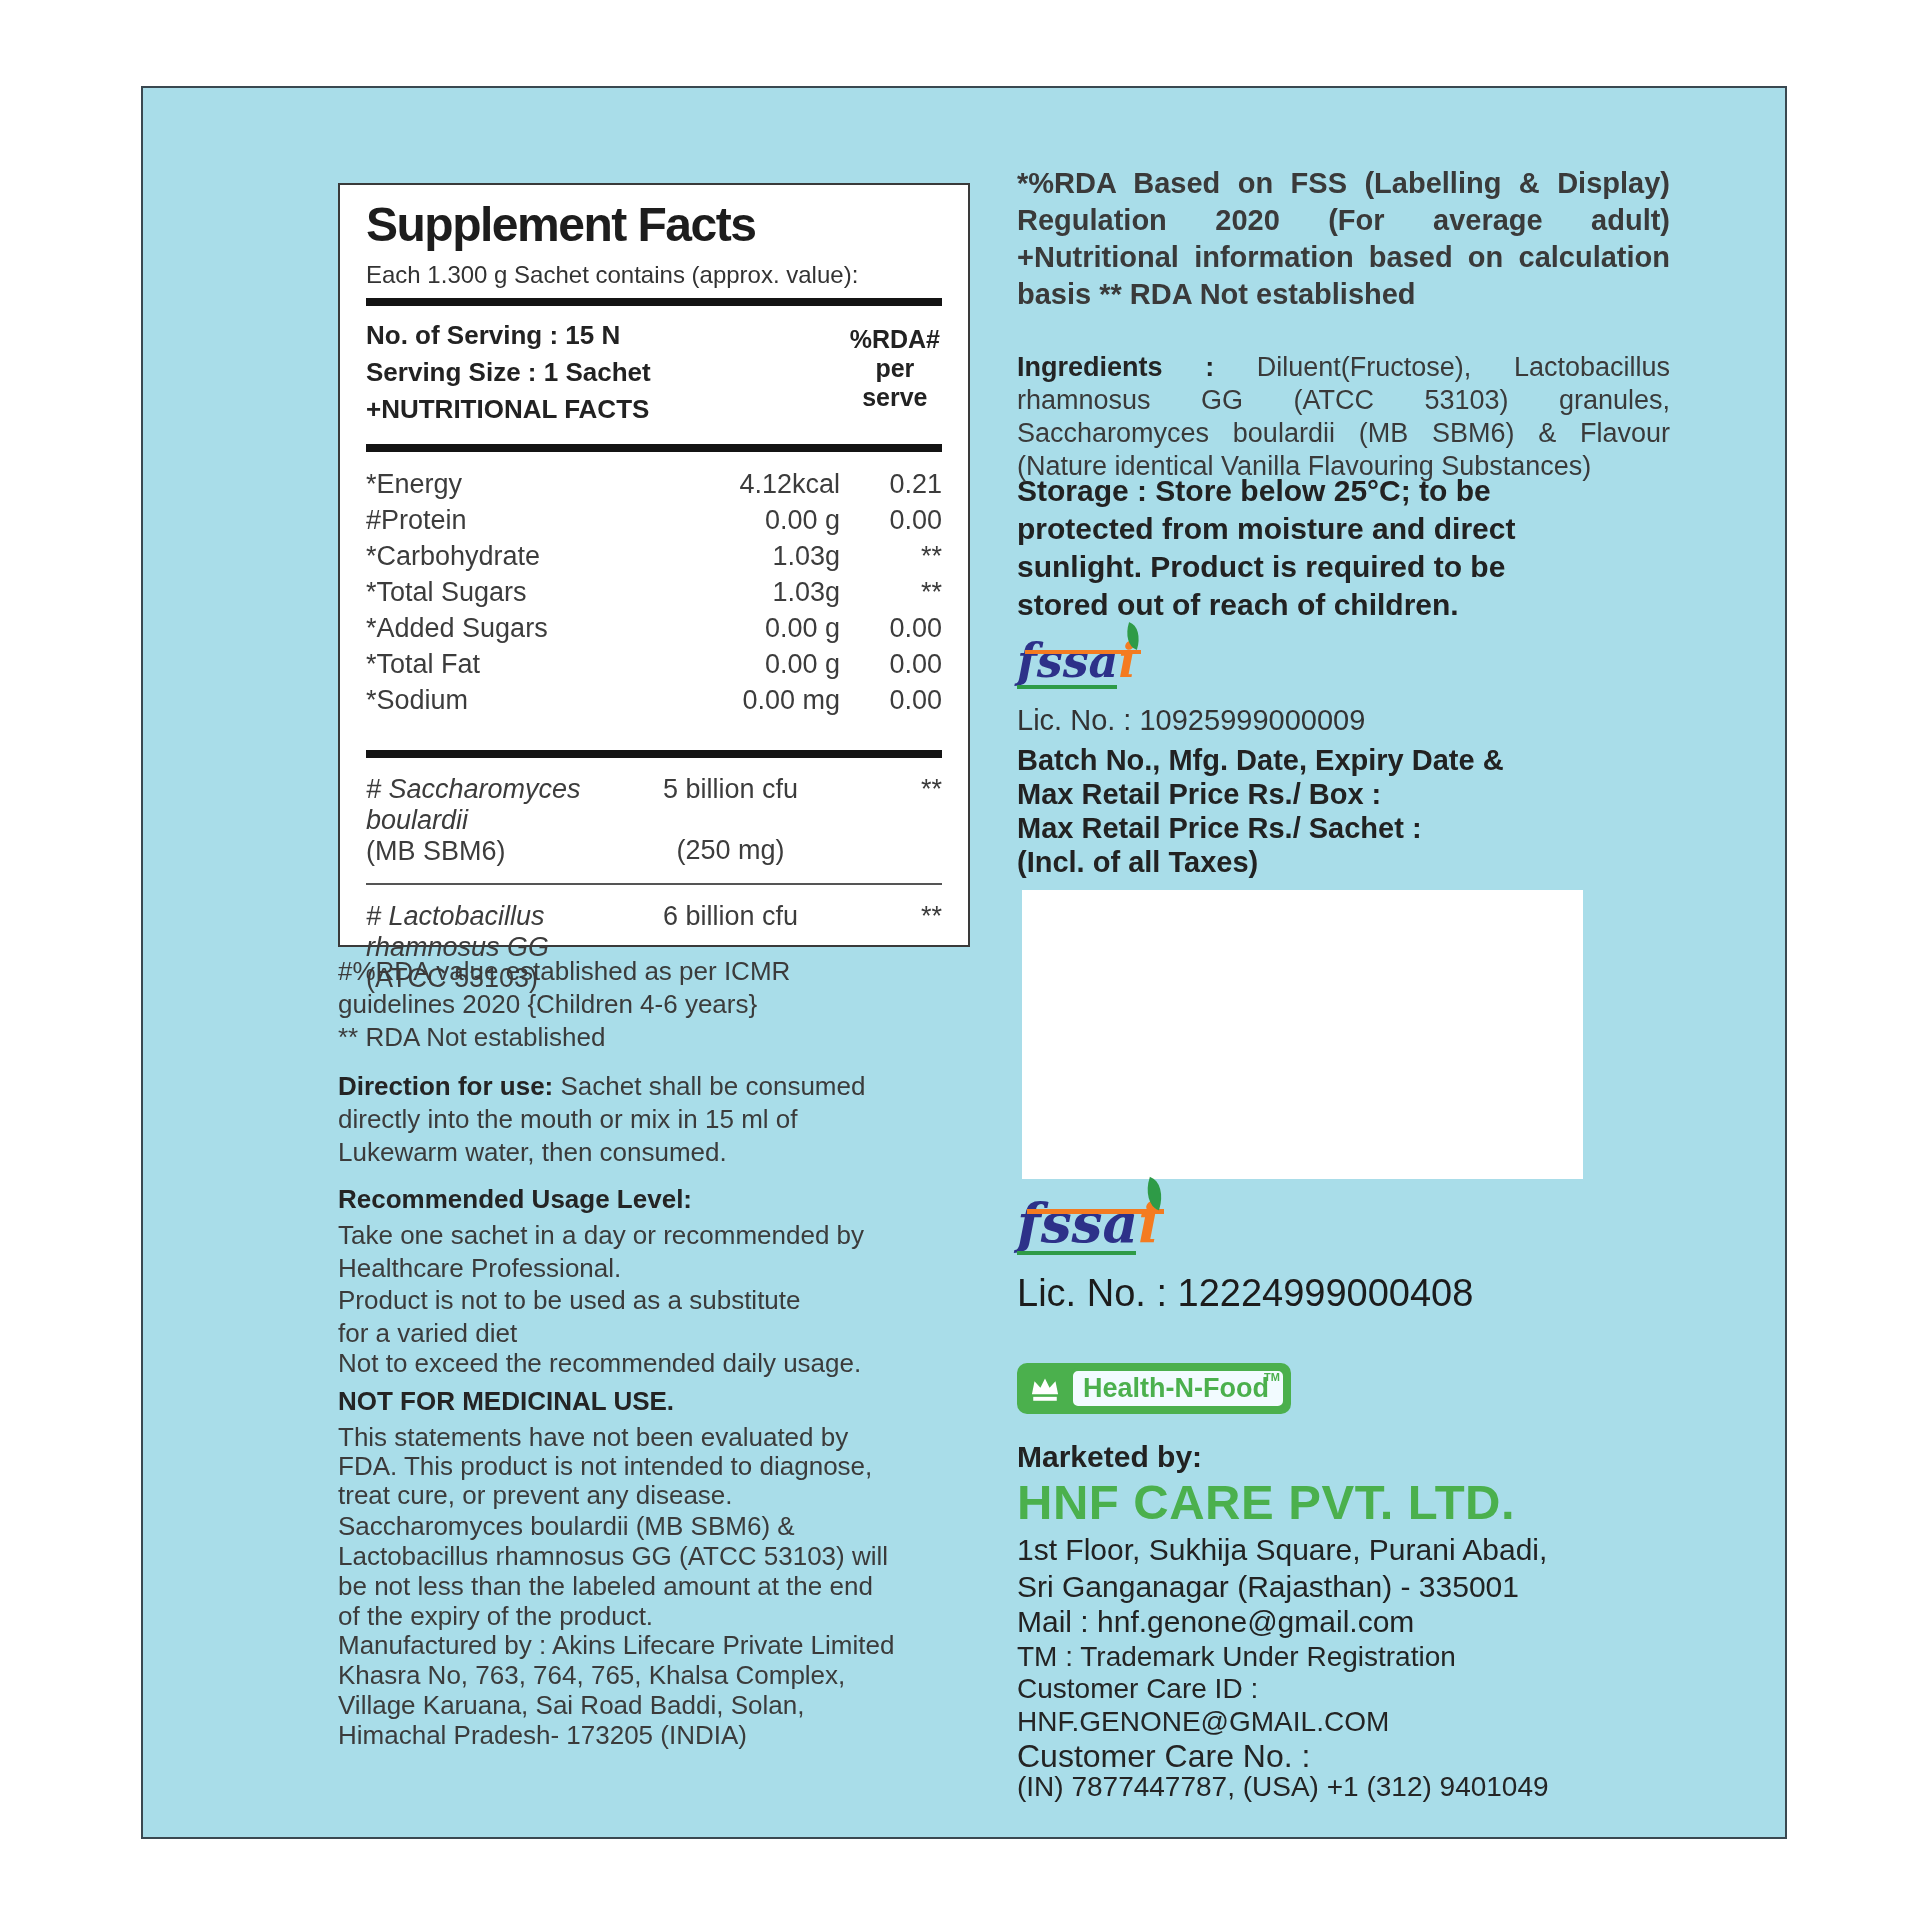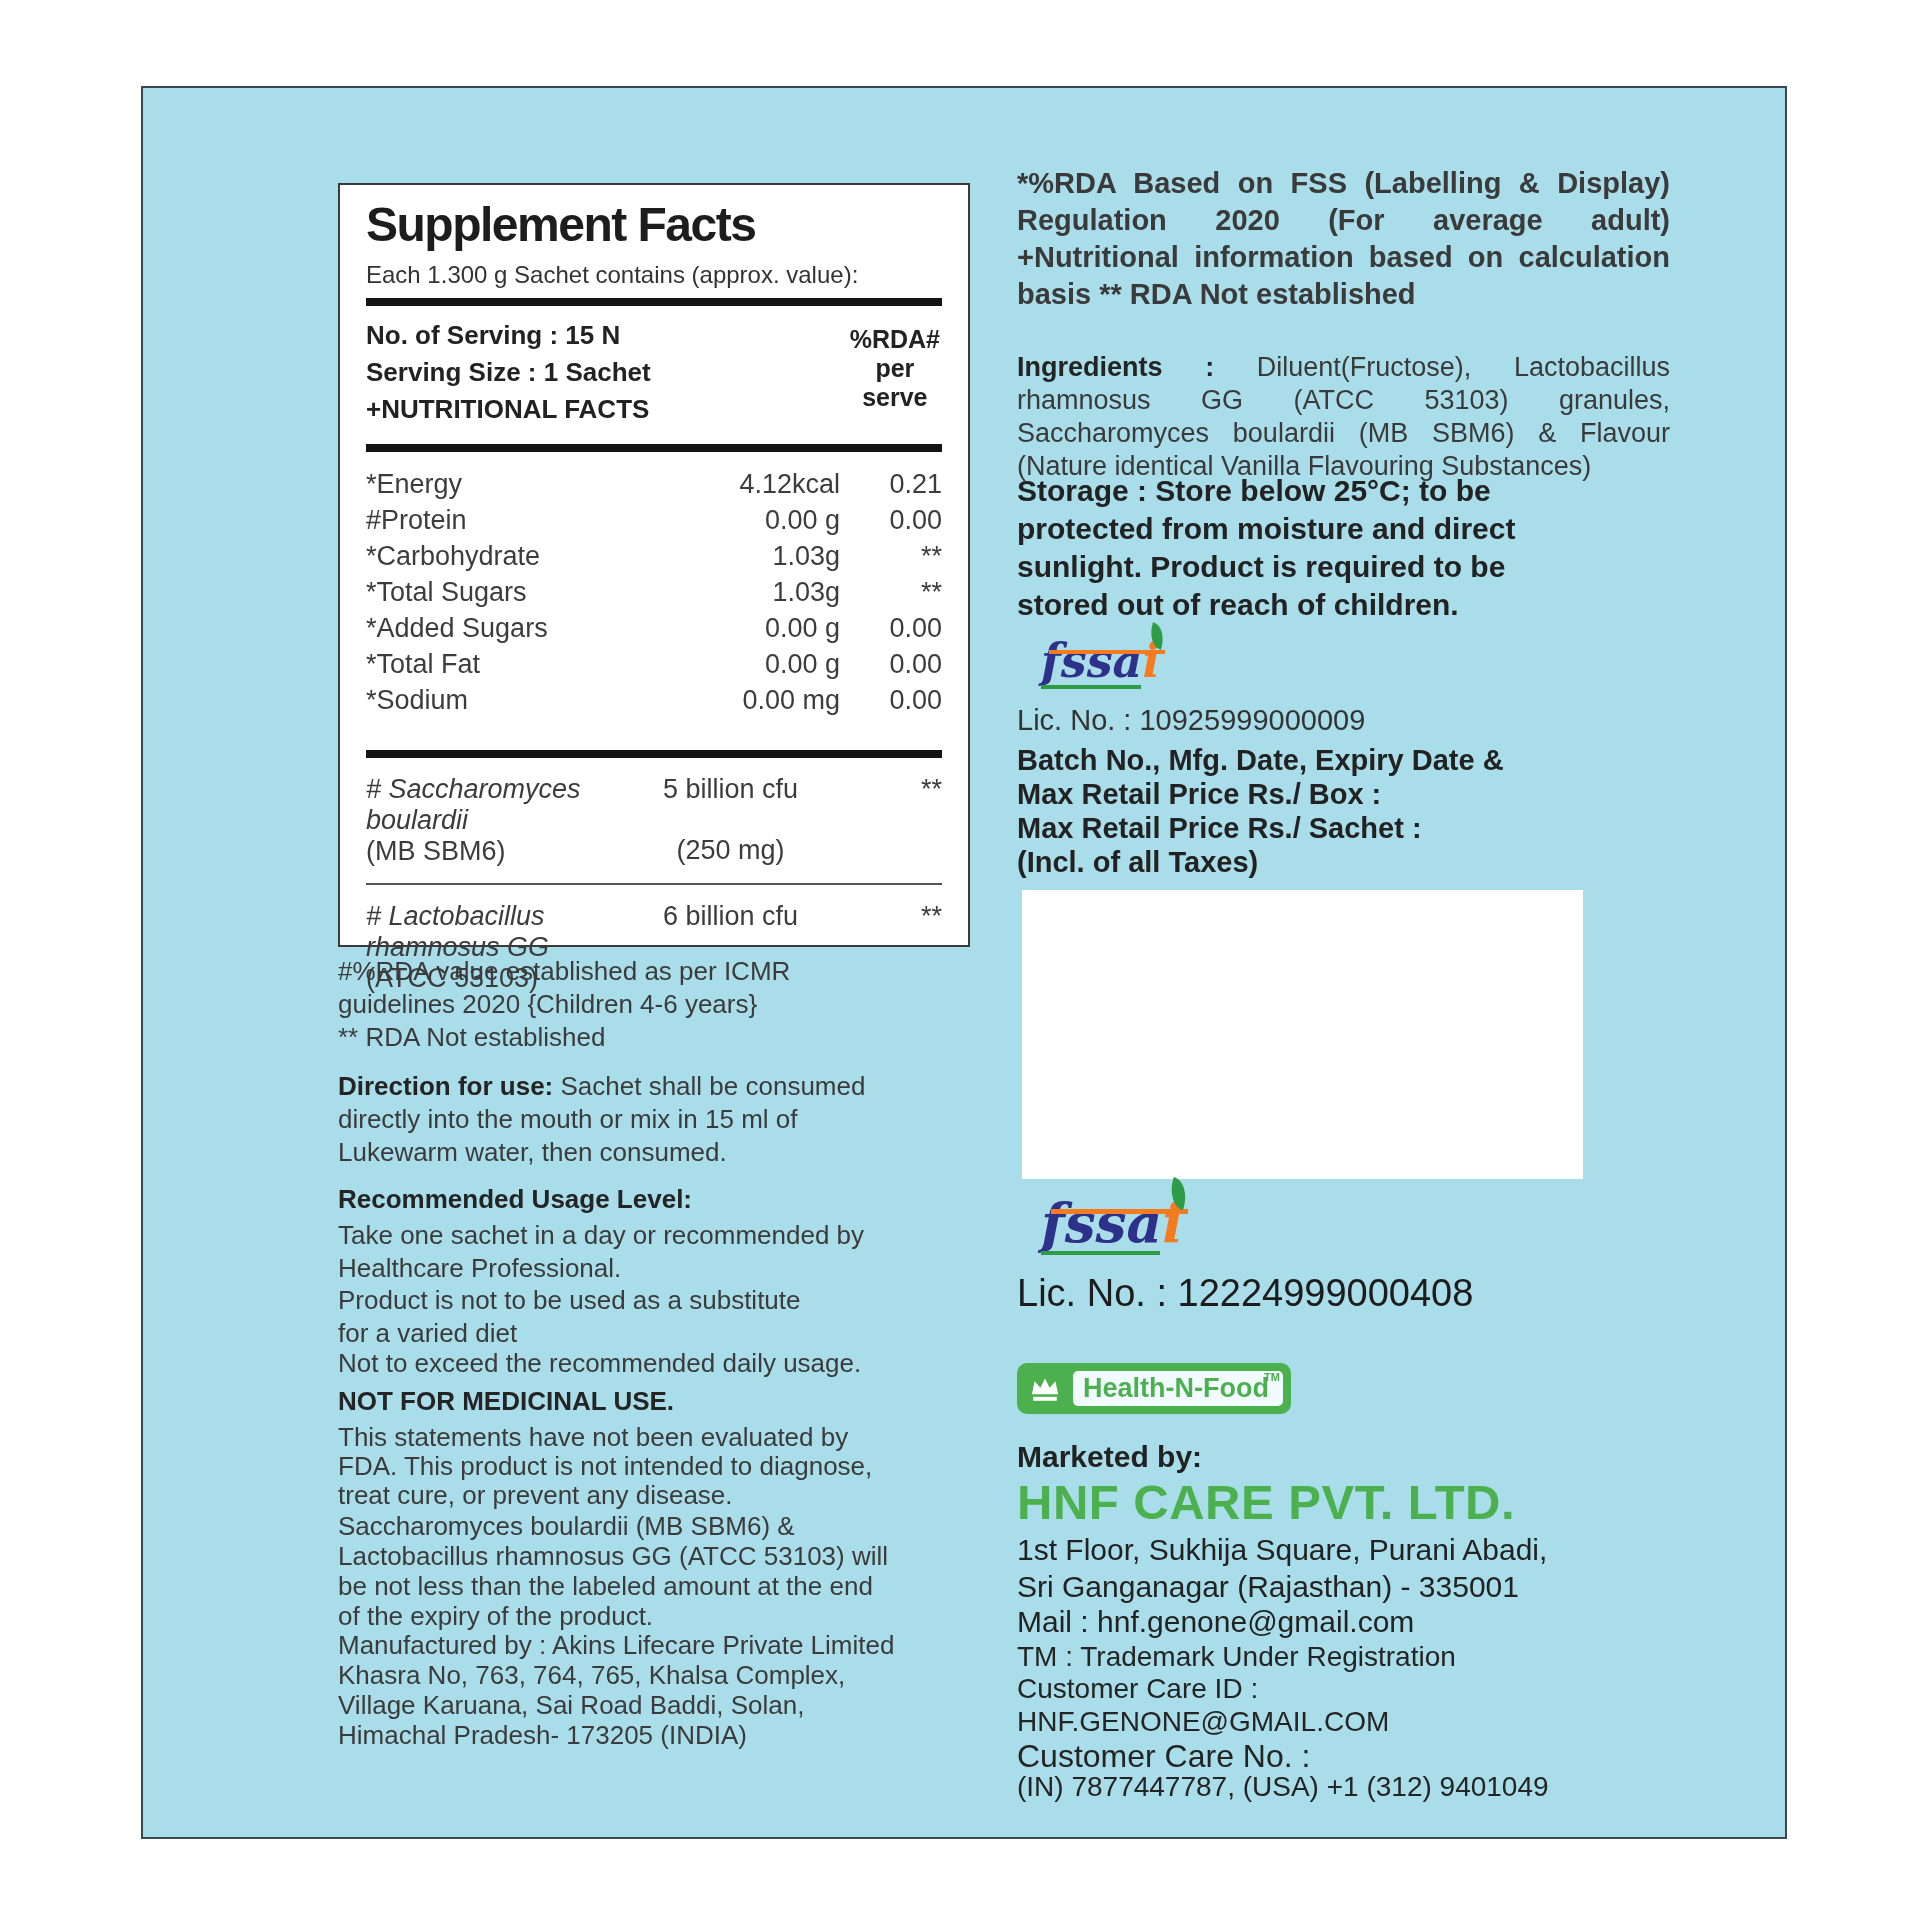--- a/index.html
+++ b/index.html
@@ -67,21 +67,21 @@
   .rc-addr2 { top:1482px; font-size:30px; color:#222; }
   .rc-mail { top:1517px; font-size:30px; color:#222; }
   .rc-tmnote { top:1553px; font-size:28px; color:#242424; }
   .rc-ccid-l { top:1585px; font-size:28px; color:#242424; }
   .rc-ccid { top:1618px; font-size:28px; color:#242424; }
   .rc-ccno-l { top:1650px; font-size:32px; color:#242424; }
   .rc-ccno { top:1683px; font-size:28px; color:#242424; }
 
   
   .fssai { position:relative; display:inline-block; font-family:"DejaVu Serif", serif;
-           font-style:italic; font-weight:bold; line-height:1; padding:0 6px 6px 0;margin-left:24px; }
+           font-style:italic; font-weight:bold; line-height:1; padding:0 6px 6px 0; }
   .fssai .t1 { color:#2d3189; }
   .fssai .t2 { color:#f47b20; }
   .fssai .bar-top { position:absolute; left:0.18em; right:0.02em; top:0.26em; height:0.085em; background:#f47b20; }
   .fssai .bar-bot { position:absolute; left:0; bottom:0.02em; width:80%; height:0.08em; background:#2e9b47; }
   .fssai .leaf { position:absolute; right:0.02em; top:-0.30em; width:0.34em; height:0.52em;
                  background:#2e9b47; border-radius:0 100% 0 100%; transform:rotate(18deg); }
   .fssai-sm { font-size:46px; }
   .fssai-lg { font-size:55px; }
 
   

